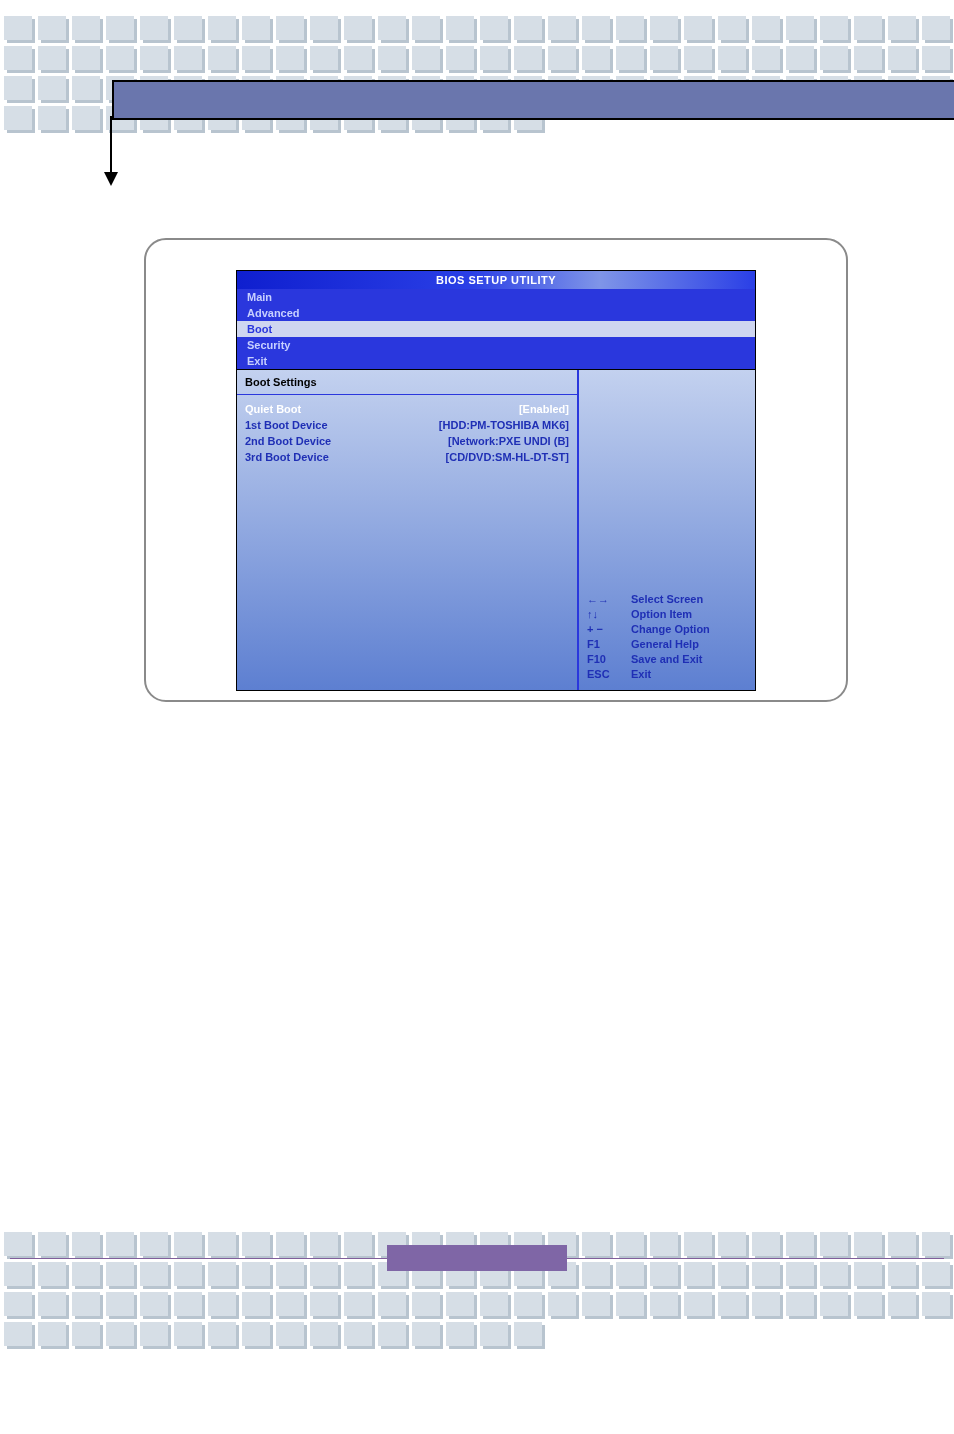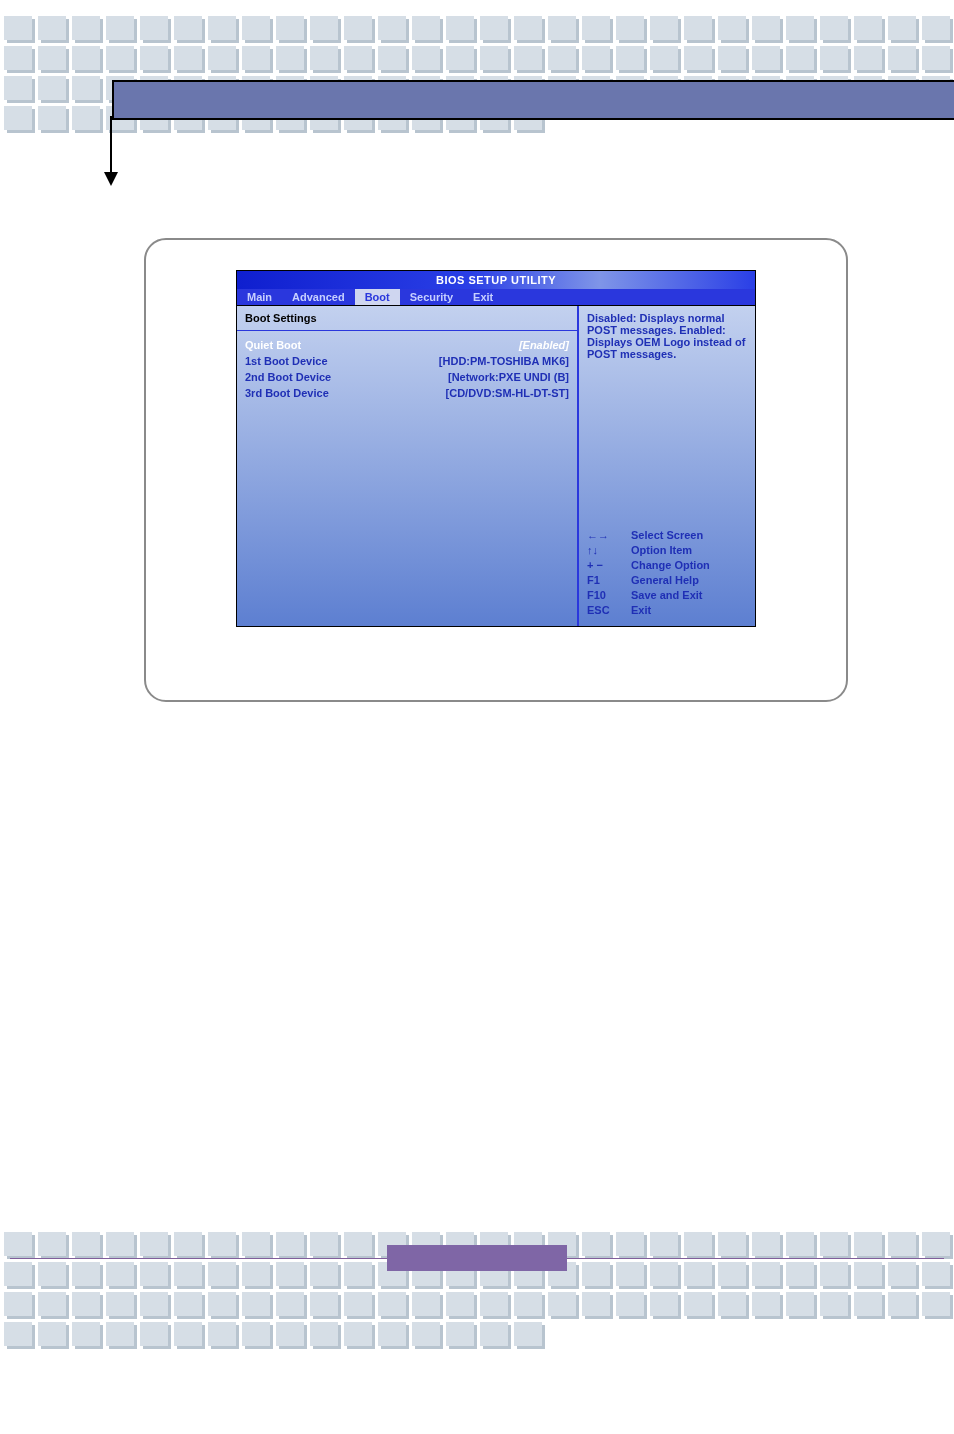--- a/index.html
+++ b/index.html
@@ -15,32 +15,32 @@
   .barWrap{position:absolute;left:112px;top:68px;right:0;}
   .bar{height:36px;background:#6a76ad;border:2px solid #000;border-right:none;}
   .arrowStem{position:absolute;left:-2px;top:36px;width:2px;height:60px;background:#000;}
   .arrowHead{position:absolute;left:-8px;top:92px;width:0;height:0;border-left:7px solid transparent;border-right:7px solid transparent;border-top:14px solid #000;}
 
   
   .frame{position:absolute;left:144px;top:226px;width:700px;height:460px;border:2px solid #8a8a8a;border-radius:22px;background:#fff;}
   .bios{position:absolute;left:90px;top:30px;width:520px;}
 
   .biosTitle{background:linear-gradient(90deg,#0f1fcf 0%,#2a3fe6 45%,#7f95e8 70%,#2a3fe6 100%);color:#fff;font-weight:bold;font-size:11px;text-align:center;padding:3px 0;letter-spacing:0.5px;border:1px solid #000;border-bottom:none;}
-  .menubar{display:flex;background:#2a37dd;border:1px solid #000;border-top:none;}
+  .menubar{display:flex;background:#2a37dd;border:1px solid #000;border-top:none;flex-direction:column;}
   .menuitem{padding:2px 10px;color:#c7d0ff;font-size:11px;font-weight:bold;}
   .menuitem.active{background:#cfd6f0;color:#2a37dd;}
 
   .biosBody{display:flex;border:1px solid #000;border-top:none;height:320px;}
   .leftPane{flex:1;background:linear-gradient(#c3d1ef,#5d7fd1);border-right:2px solid #2a37dd;padding:6px 8px;color:#1f2fb5;font-size:11px;font-weight:bold;}
   .leftPane .heading{color:#000;font-weight:bold;margin-bottom:6px;}
   .leftPane hr{border:none;border-top:1px solid #2a37dd;margin:4px -8px 6px;}
   .row{display:flex;justify-content:space-between;line-height:16px;}
   .row .sel{color:#fff;}
   .row .val{color:#1f2fb5;white-space:nowrap;}
-  .row .val.sel{color:#fff;font-style:italic;}
+  .row .val.sel{color:#fff;}
 
   .rightPane{width:160px;background:linear-gradient(#c3d1ef,#5d7fd1);padding:6px 8px;color:#1f2fb5;font-size:11px;font-weight:bold;position:relative;}
   .legend{position:absolute;bottom:8px;left:8px;right:8px;}
   .legend .lrow{display:flex;gap:10px;line-height:15px;}
   .legend .k{width:34px;}
 
   .biosFooter{background:#2f56ef;color:#fff;font-size:10.5px;font-weight:bold;text-align:center;padding:3px 0;border:1px solid #000;border-top:none;}
 
   
   .pageBar{position:absolute;left:0;right:0;top:1246px;height:0;}
@@ -193,21 +193,20 @@
                 <span>2nd Boot Device</span>
                 <span class="val">[Network:PXE UNDI (B]</span>
               </div>
               <div class="row">
                 <span>3rd Boot Device</span>
                 <span class="val">[CD/DVD:SM-HL-DT-ST]</span>
               </div>
             </div>
         </div>
         <div class="rightPane">
-          <div>Disabled:  Displays normal POST messages. Enabled:  Displays OEM Logo instead of POST messages.</div>
           <div class="legend" id="legend">
               <div class="lrow">
                 <span class="k">←→</span>
                 <span>Select Screen</span>
               </div>
               <div class="lrow">
                 <span class="k">↑↓</span>
                 <span>Option Item</span>
               </div>
               <div class="lrow">

